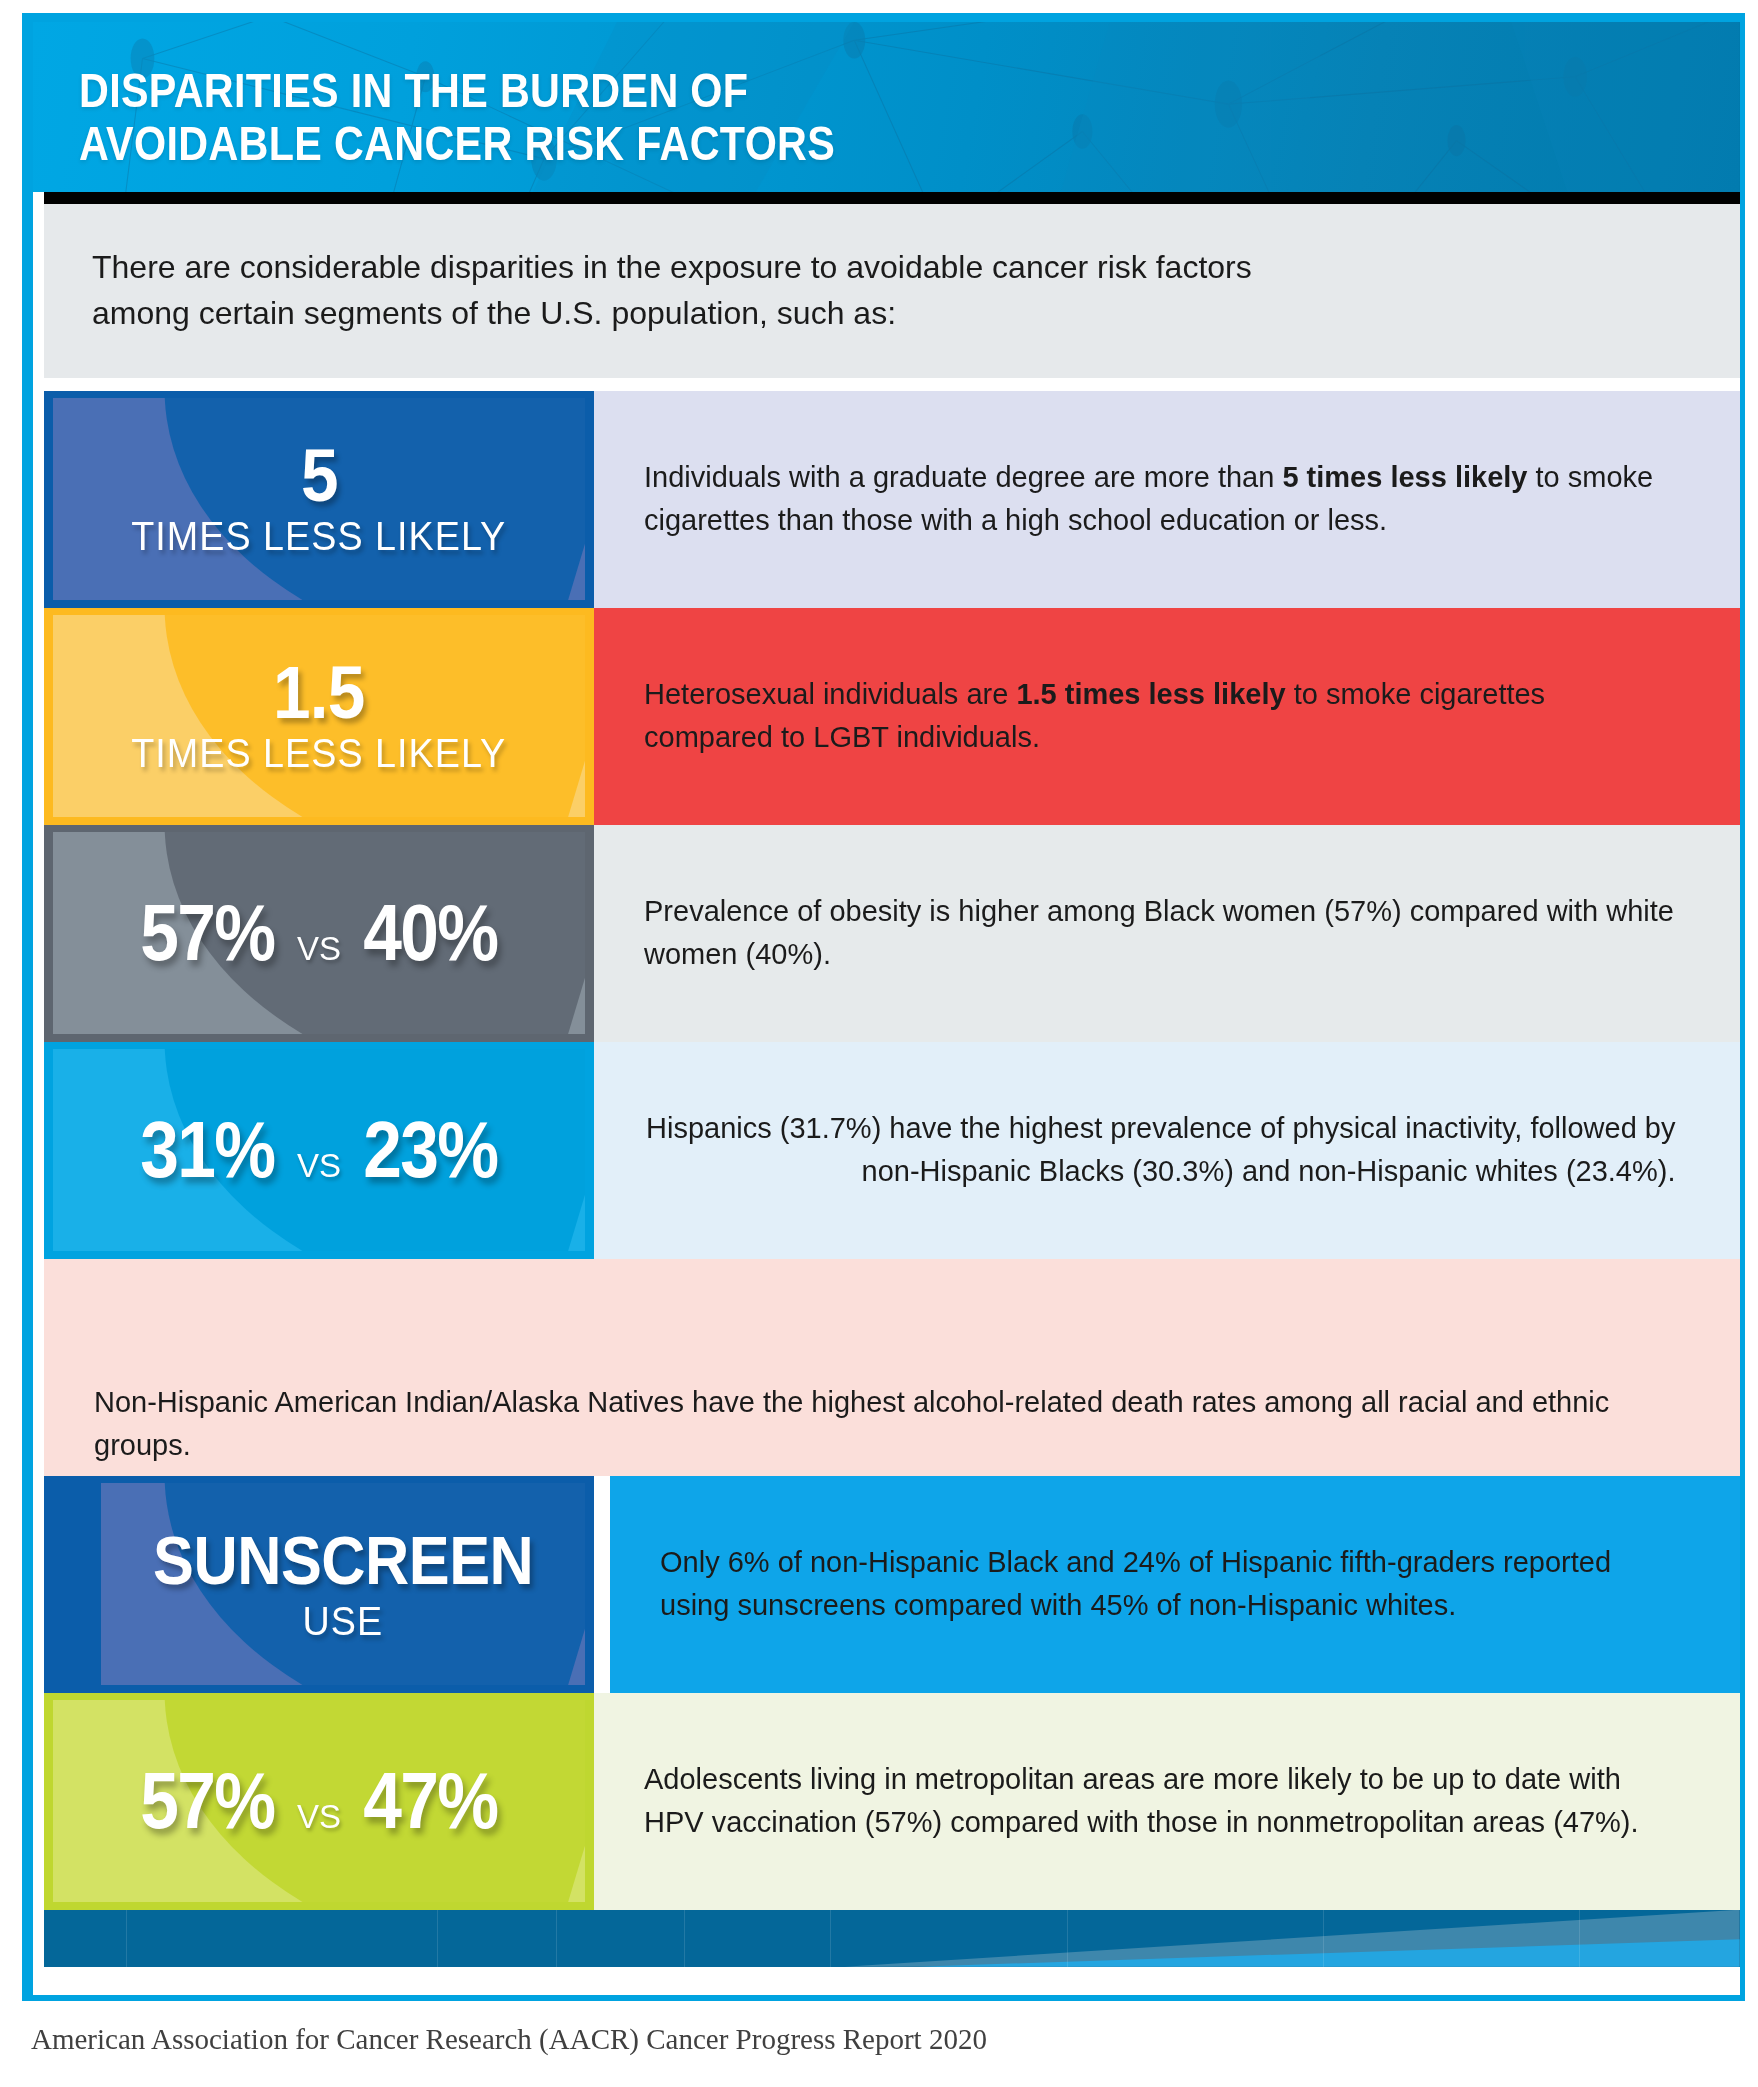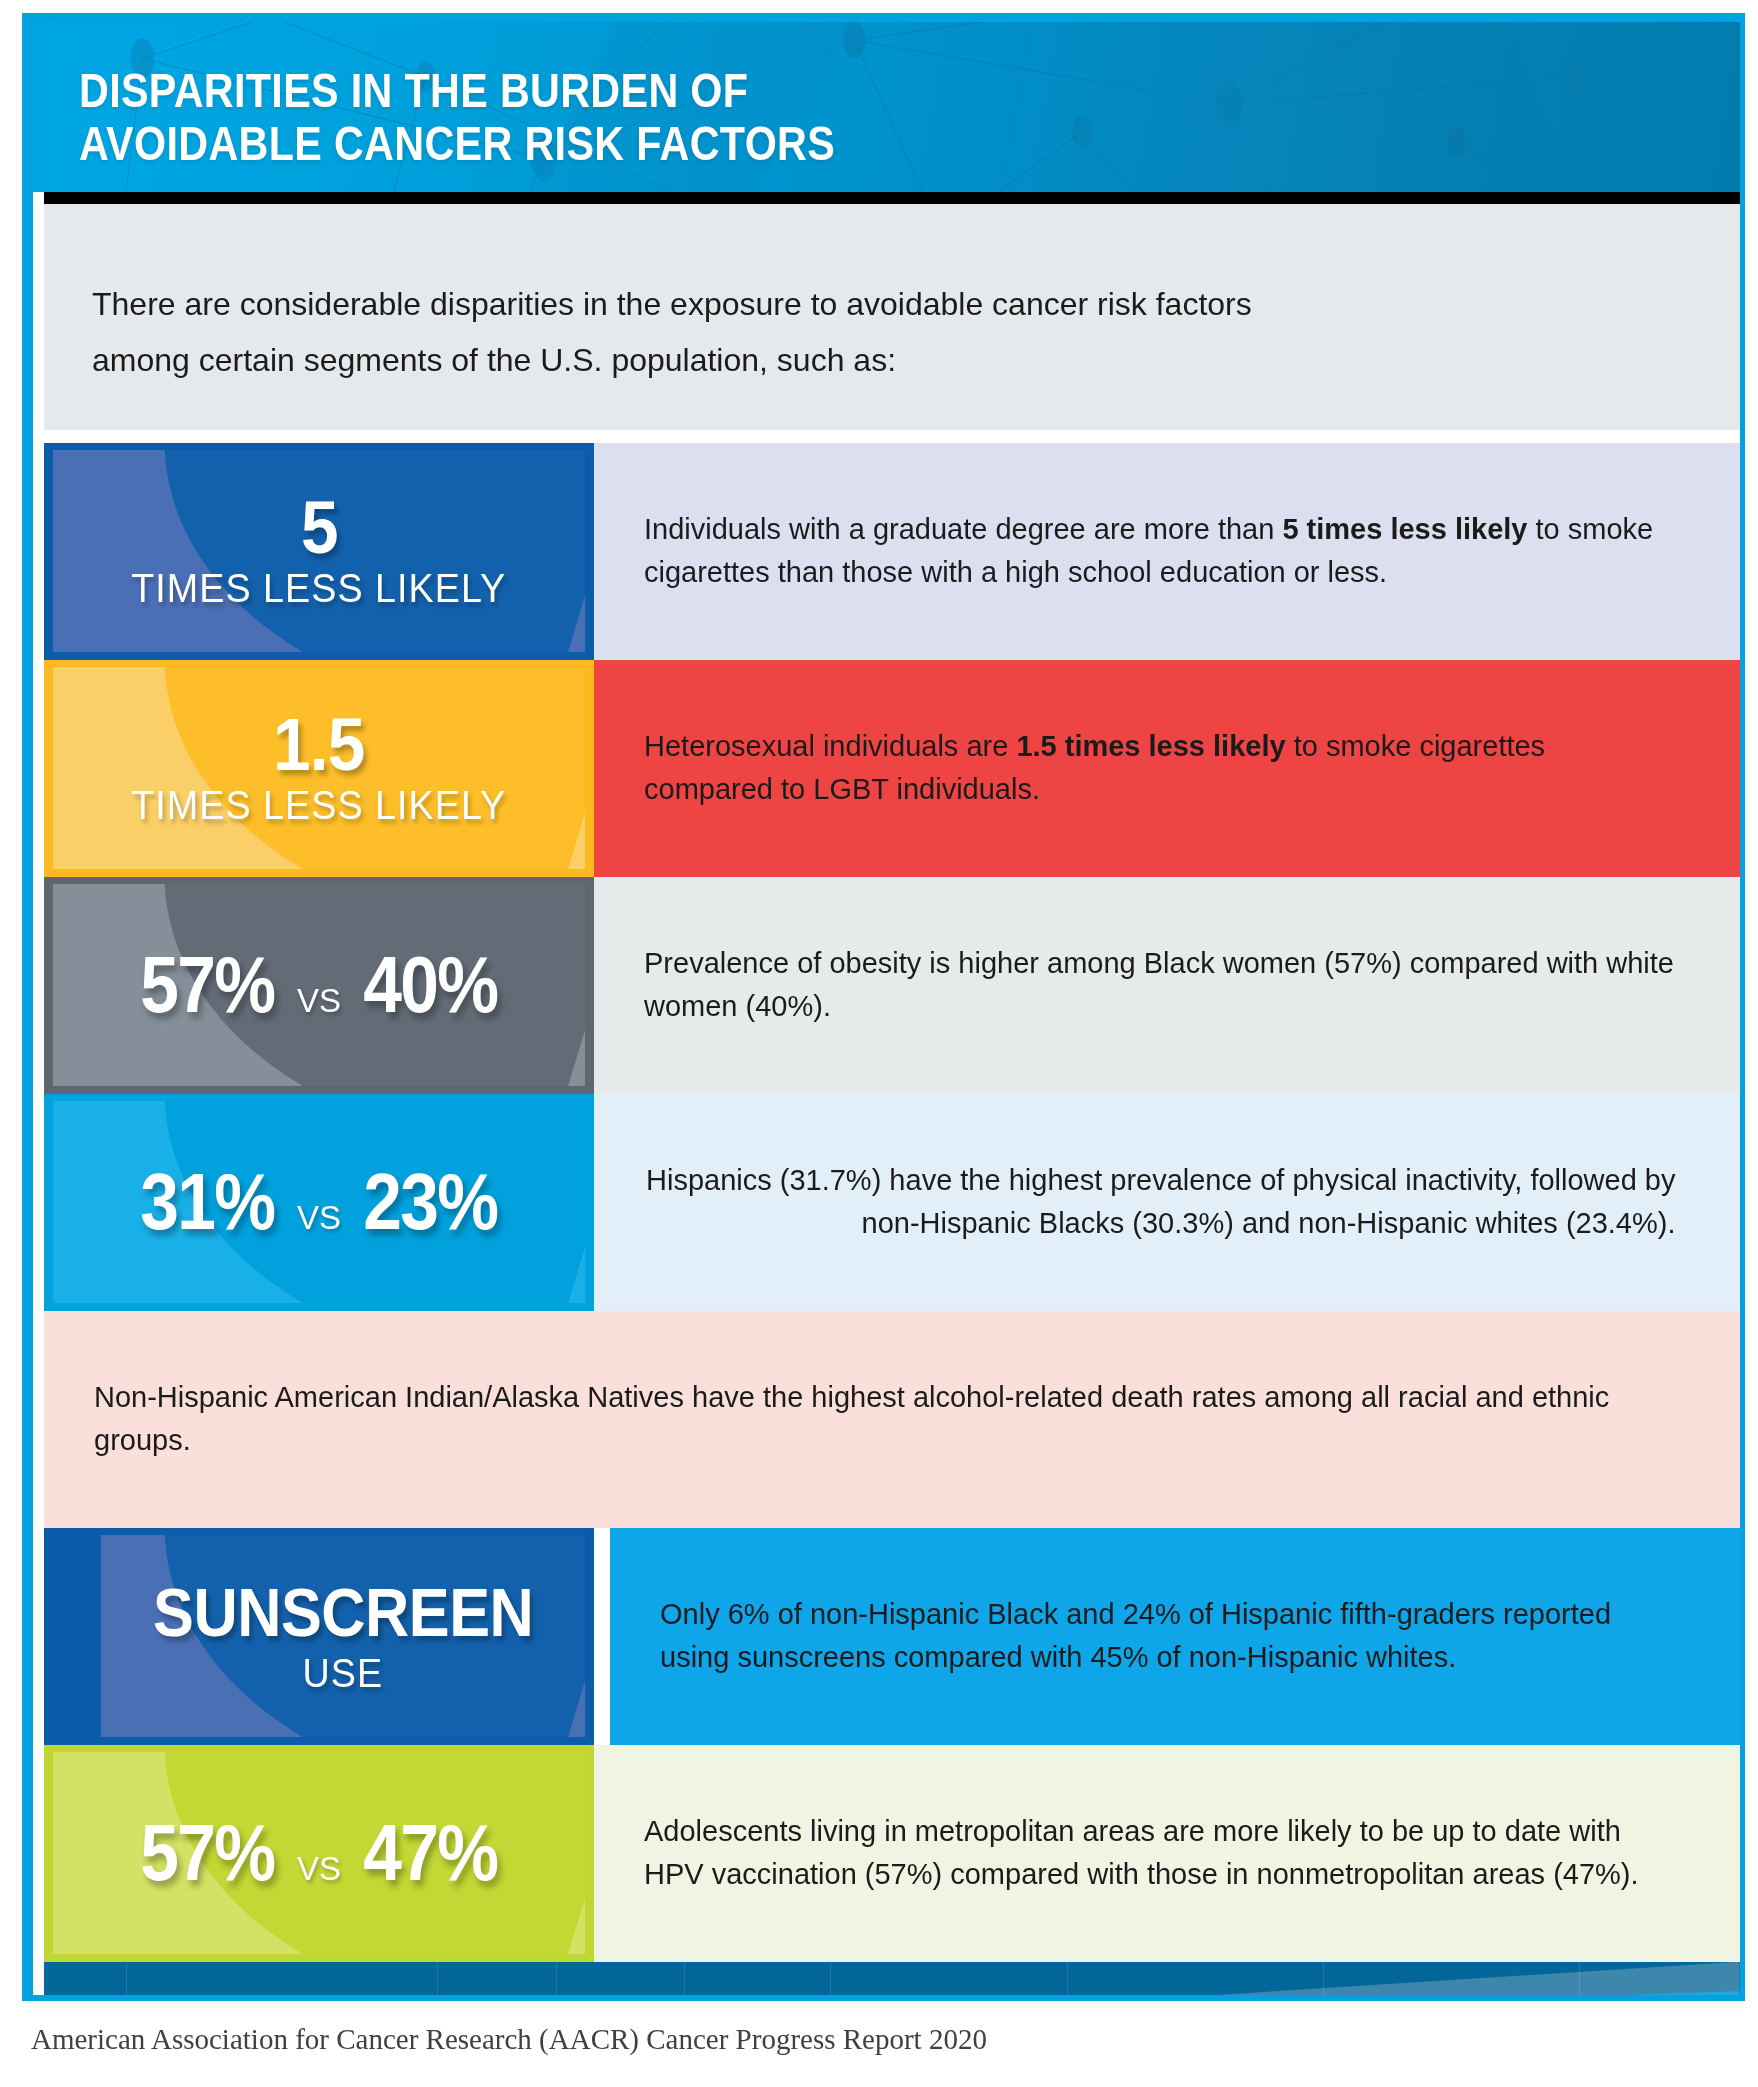--- a/index.html
+++ b/index.html
@@ -69,24 +69,23 @@
 
   
   .intro {
     background: #E6E9EB;
     margin-left: 11px;
     padding: 40px 55px 42px 48px;
   }
   .intro p {
     color: #1b1b1b;
     font-size: 32px;
-    line-height: 56px;
+    line-height: 46px;
     font-weight: 400;
     white-space: pre-line;
-    margin-top: 32px;
   }
   .intro-gap { height: 12.8px; background: #ffffff; }
 
   
   .rows { margin-left: 11px; }
 
   .row {
     display: flex;
     height: 217px;
     align-items: stretch;
@@ -336,21 +335,21 @@
                     <span class="num">23%</span>
                   </div>
                 </div>
               </div>
             </div>
             <div class="desc" style="background: rgb(226, 239, 249); text-align: right;">
               <p><span>Hispanics (31.7%) have the highest prevalence of physical inactivity, followed by non-Hispanic Blacks (30.3%) and non-Hispanic whites (23.4%).</span></p>
             </div>
           </div>
           <div class="row">
-            <div class="desc" style="background: rgb(251, 223, 218);">
+            <div class="desc" style="background: rgb(251, 223, 218); align-items: flex-end;">
               <p><span>Non-Hispanic American Indian/Alaska Natives have the highest alcohol-related death rates among all racial and ethnic groups.</span></p>
             </div>
           </div>
           <div class="row">
             <div class="badge" style="background: rgb(11, 93, 170);">
               <div class="badge-inner" style="background: rgb(74, 111, 181); margin-left: 48px;">
                 <div class="swoosh" style="background: rgb(19, 97, 172);"></div>
                 <div class="badge-text">
                   <div class="word">SUNSCREEN</div>
                   <div class="small">USE</div>

